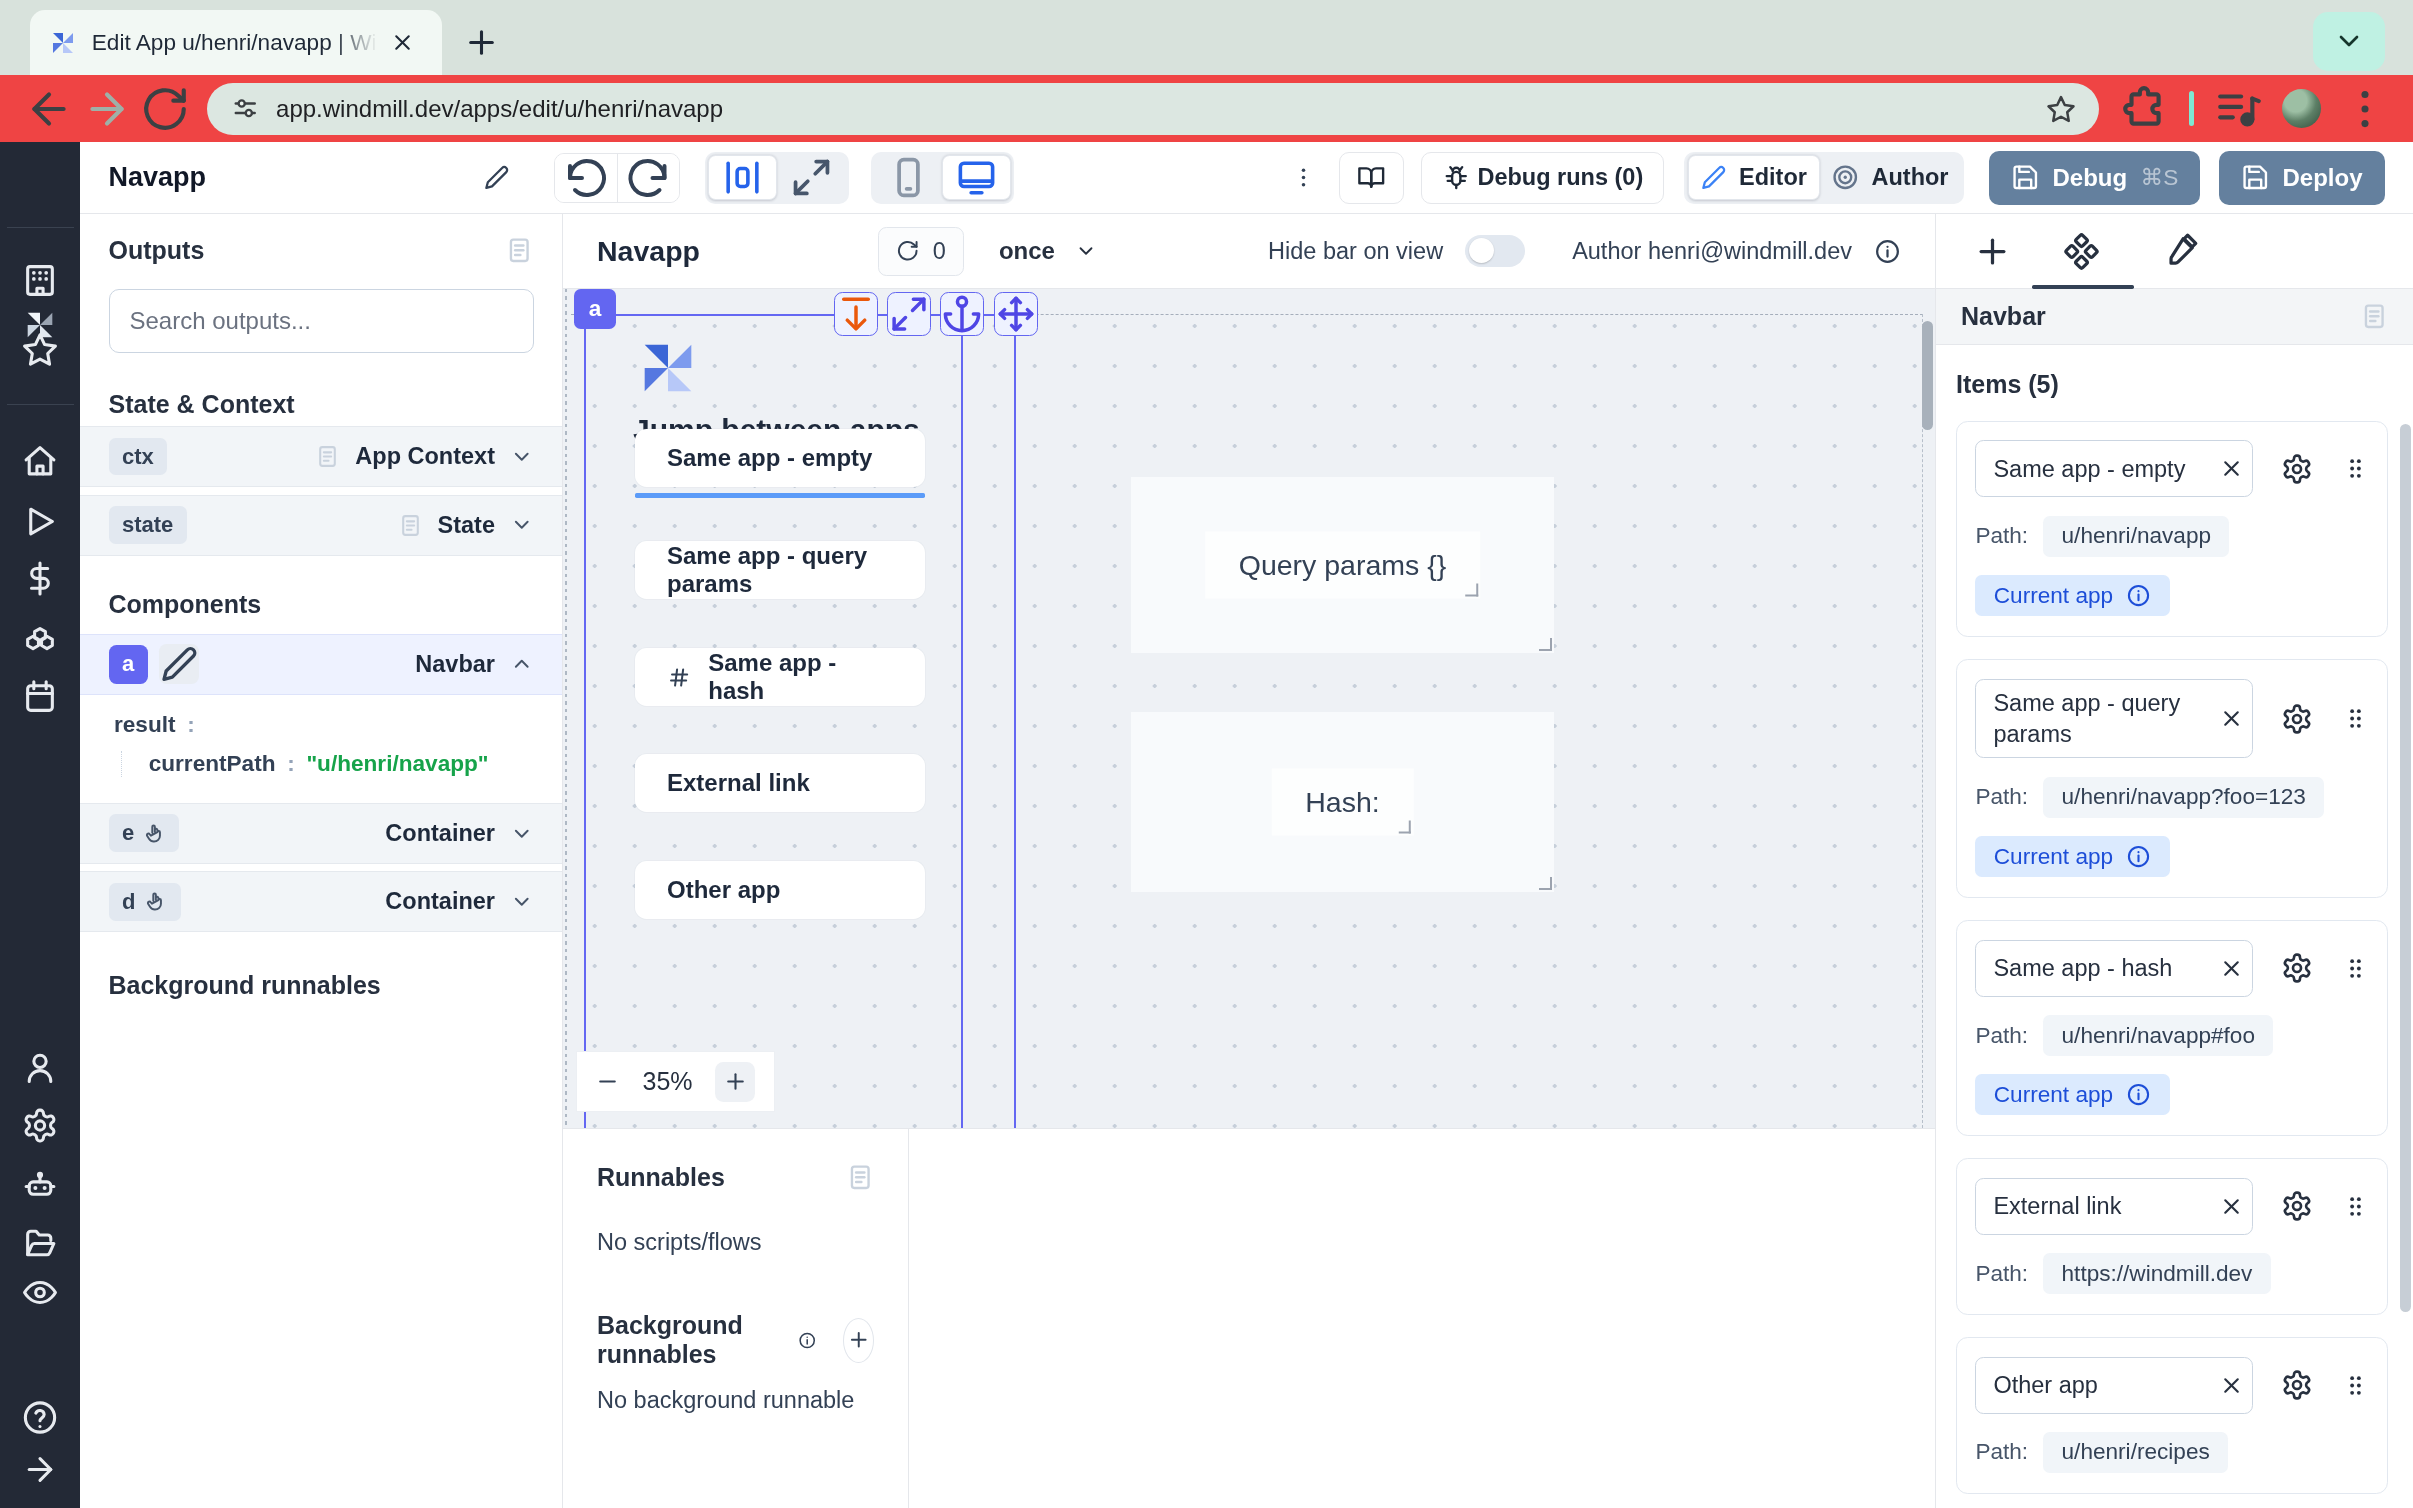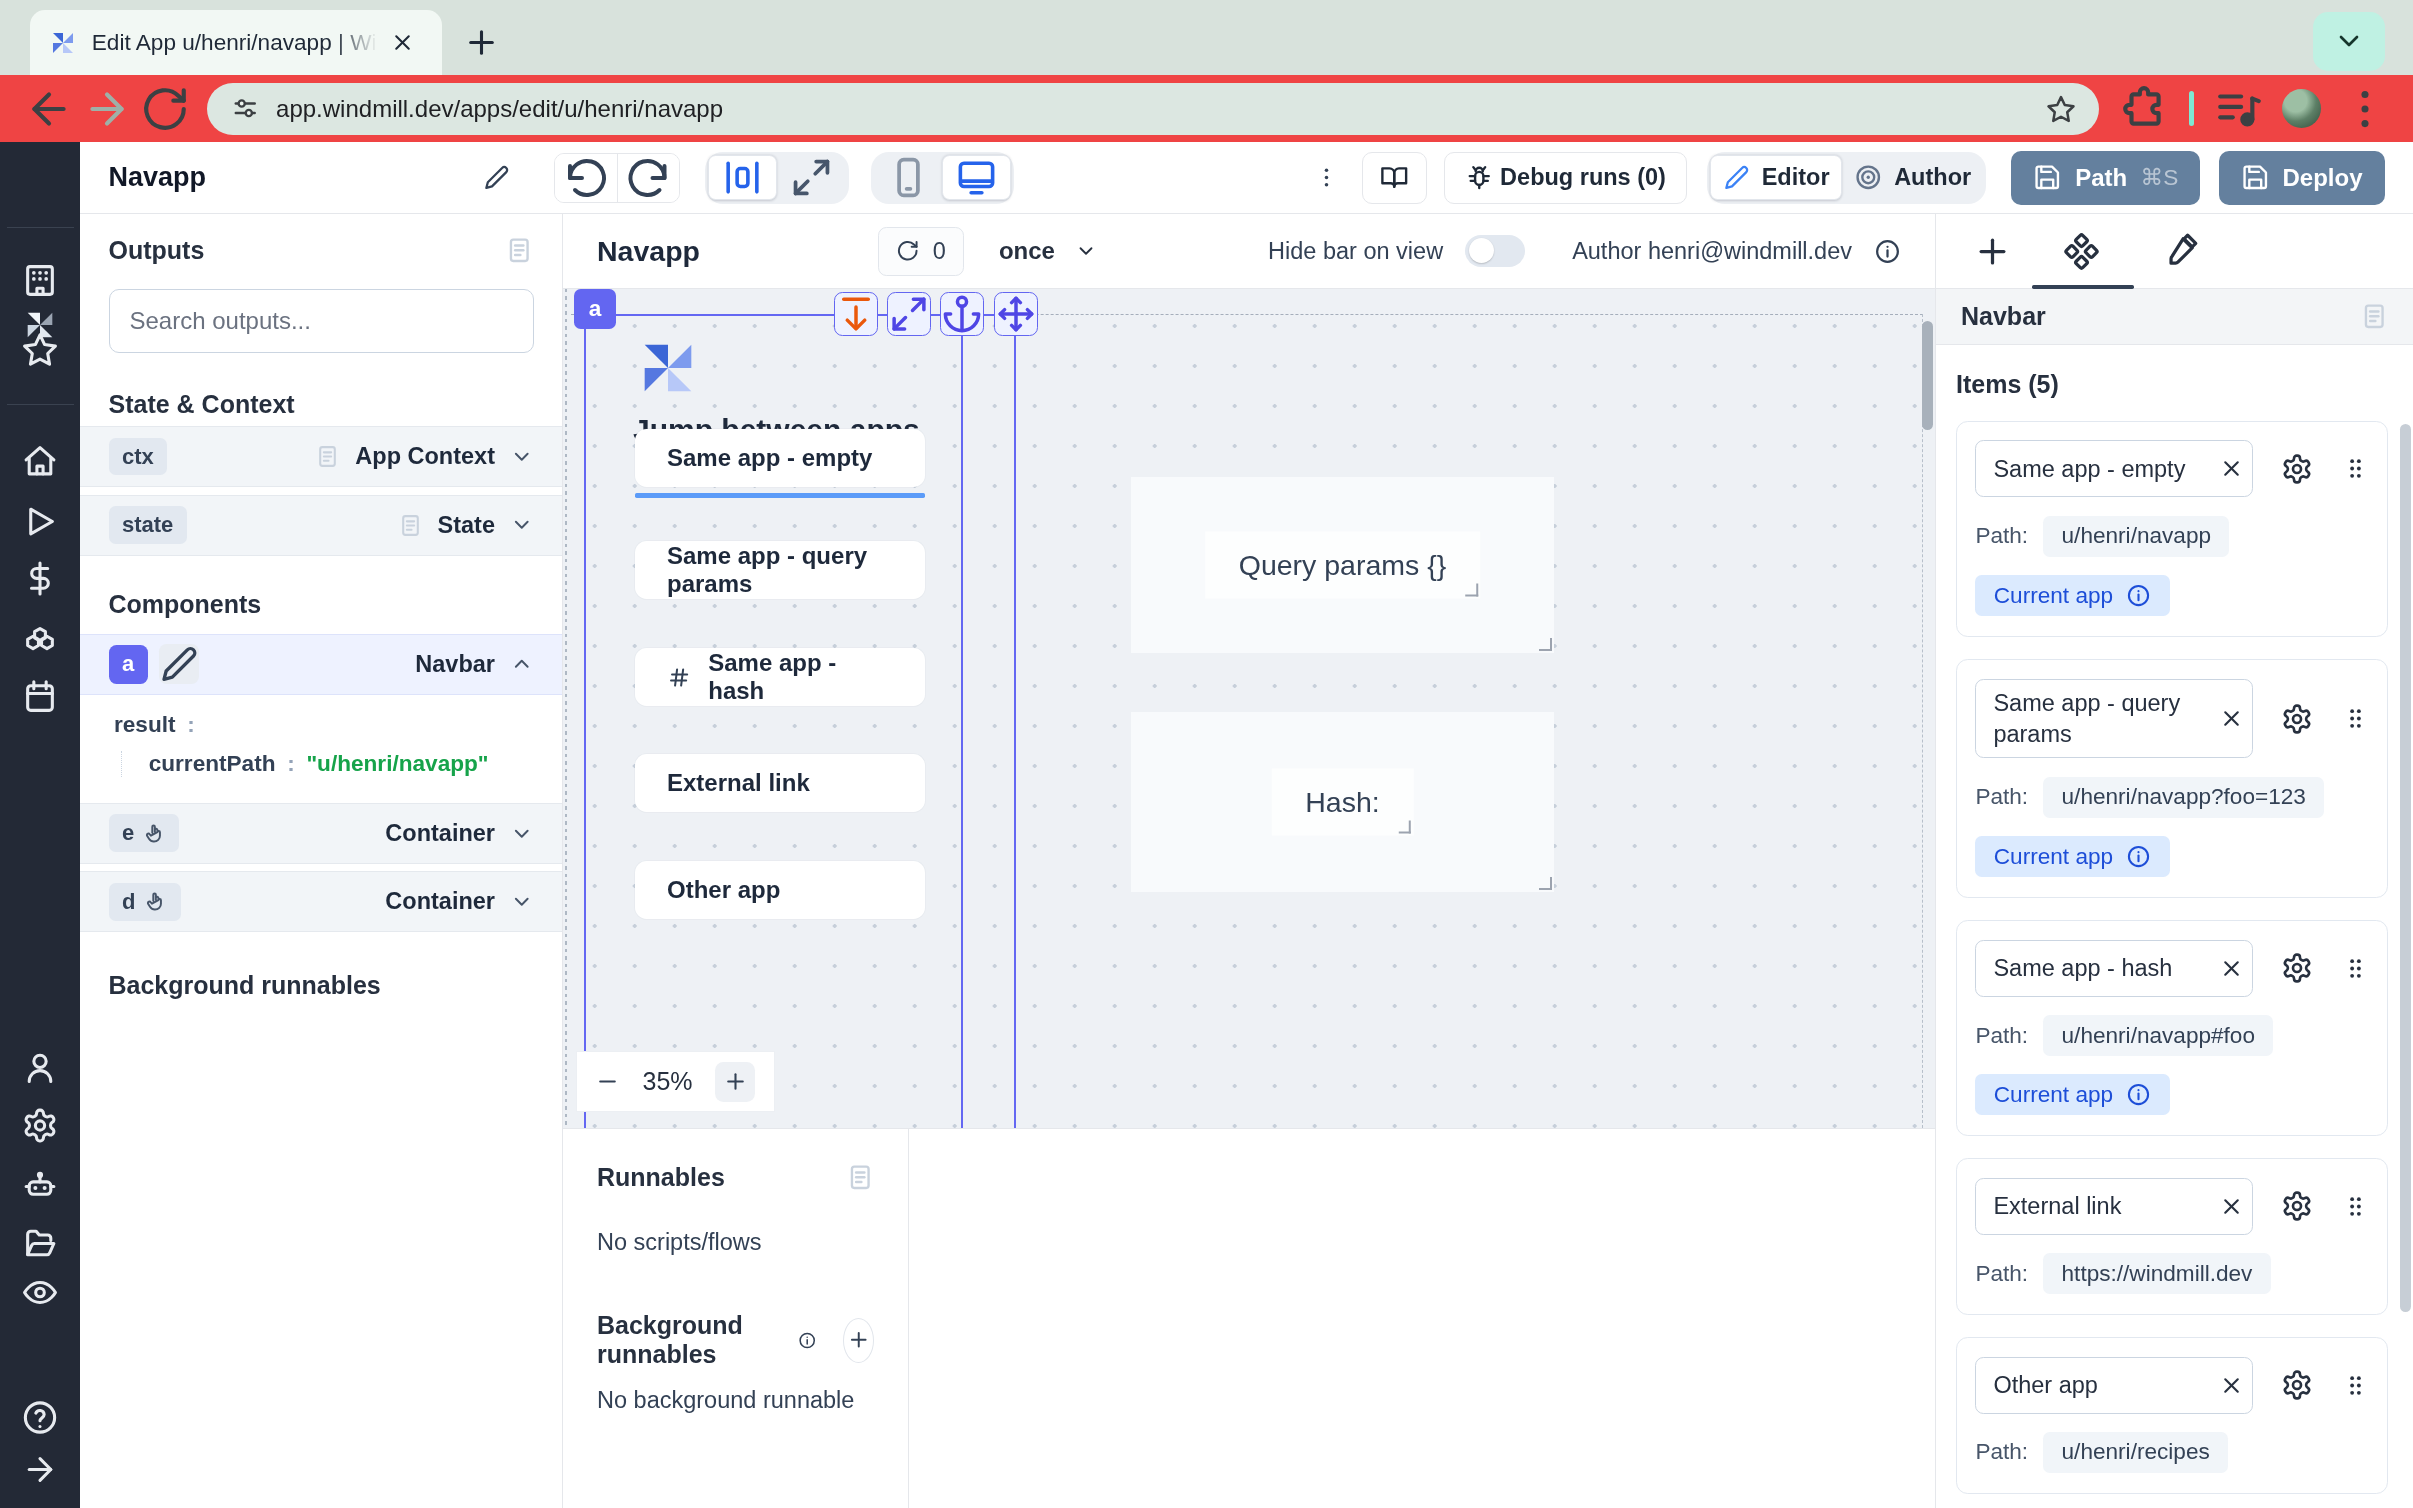--- a/index.html
+++ b/index.html
@@ -37,21 +37,21 @@
   .rail .rdiv { position:absolute; left:6.7px; width:67px; border-top:0.8px solid #3a4250; }
   .main { flex:1; display:flex; flex-direction:column; min-width:0; }
 
   
   .topbar { height:72px; border-bottom:0.8px solid #e5e7eb; display:flex; align-items:center; padding:0 28.5px; background:#fff; }
   .app-name { font-size:27px; font-weight:bold; color:#111827; }
   .tb-ic { color:#334155; }
   .grp { display:flex; border:0.8px solid #e5e7eb; border-radius:10px; overflow:hidden; height:50px; }
   .grp .cell { width:62px; display:flex; align-items:center; justify-content:center; color:#334155; background:#fff; }
   .grp .cell + .cell { border-left:0.8px solid #e5e7eb; }
-  .seg { display:flex; background:#edf0f4; border-radius:18px; padding:3.4px; height:52px; align-items:center; }
+  .seg { display:flex; background:#edf0f4; border-radius:10px; padding:3.4px; height:52px; align-items:center; }
   .seg .s-cell { height:45px; min-width:55px; padding:0 11.7px; display:flex; align-items:center; justify-content:center;
     gap:11.7px; border-radius:7.5px; color:#47566b; font-size:23.5px; font-weight:bold; }
   .seg .s-cell.active { background:#fff; box-shadow:0 0.8px 2.5px rgba(15,23,42,.18); border:0.8px solid #e2e6ec; }
   .btn-outline { display:flex; align-items:center; gap:13.4px; border:0.8px solid #e5e7eb; border-radius:10px;
     background:#fff; height:52px; padding:0 20px; font-size:23.5px; font-weight:bold; color:#1f2937; }
   .btn-solid { display:flex; align-items:center; gap:13.4px; border-radius:10px; height:54px; padding:0 22px;
     font-size:24px; font-weight:bold; color:#fff; }
   .kbd { font-weight:normal; opacity:.55; font-size:22.6px; }
 
   .content { flex:1; display:flex; min-height:0; }
@@ -466,21 +466,21 @@
         </span>
       </div>
       <span class="btn-solid" style="margin-left:25px;background:#64809e;">
         <span style="width:28.5px;height:28.5px;">
             <svg class="ic" viewBox="0 0 24 24" width="100%" height="100%">
               <path d="M19.5 21h-15a1.5 1.5 0 0 1-1.5-1.5v-15A1.5 1.5 0 0 1 4.5 3H16l5 5v11.5a1.5 1.5 0 0 1-1.5 1.5z"></path>
               <path d="M17 21v-7H7v7"></path>
               <path d="M7 3v4.5h8"></path>
             </svg>
           </span>
-        <span>Path</span>
+        <span>Debug</span>
         <span class="kbd">⌘S</span>
       </span>
       <span class="btn-solid" style="margin-left:18.4px;background:#64809e;">
         <span style="width:28.5px;height:28.5px;">
             <svg class="ic" viewBox="0 0 24 24" width="100%" height="100%">
               <path d="M19.5 21h-15a1.5 1.5 0 0 1-1.5-1.5v-15A1.5 1.5 0 0 1 4.5 3H16l5 5v11.5a1.5 1.5 0 0 1-1.5 1.5z"></path>
               <path d="M17 21v-7H7v7"></path>
               <path d="M7 3v4.5h8"></path>
             </svg>
           </span>

